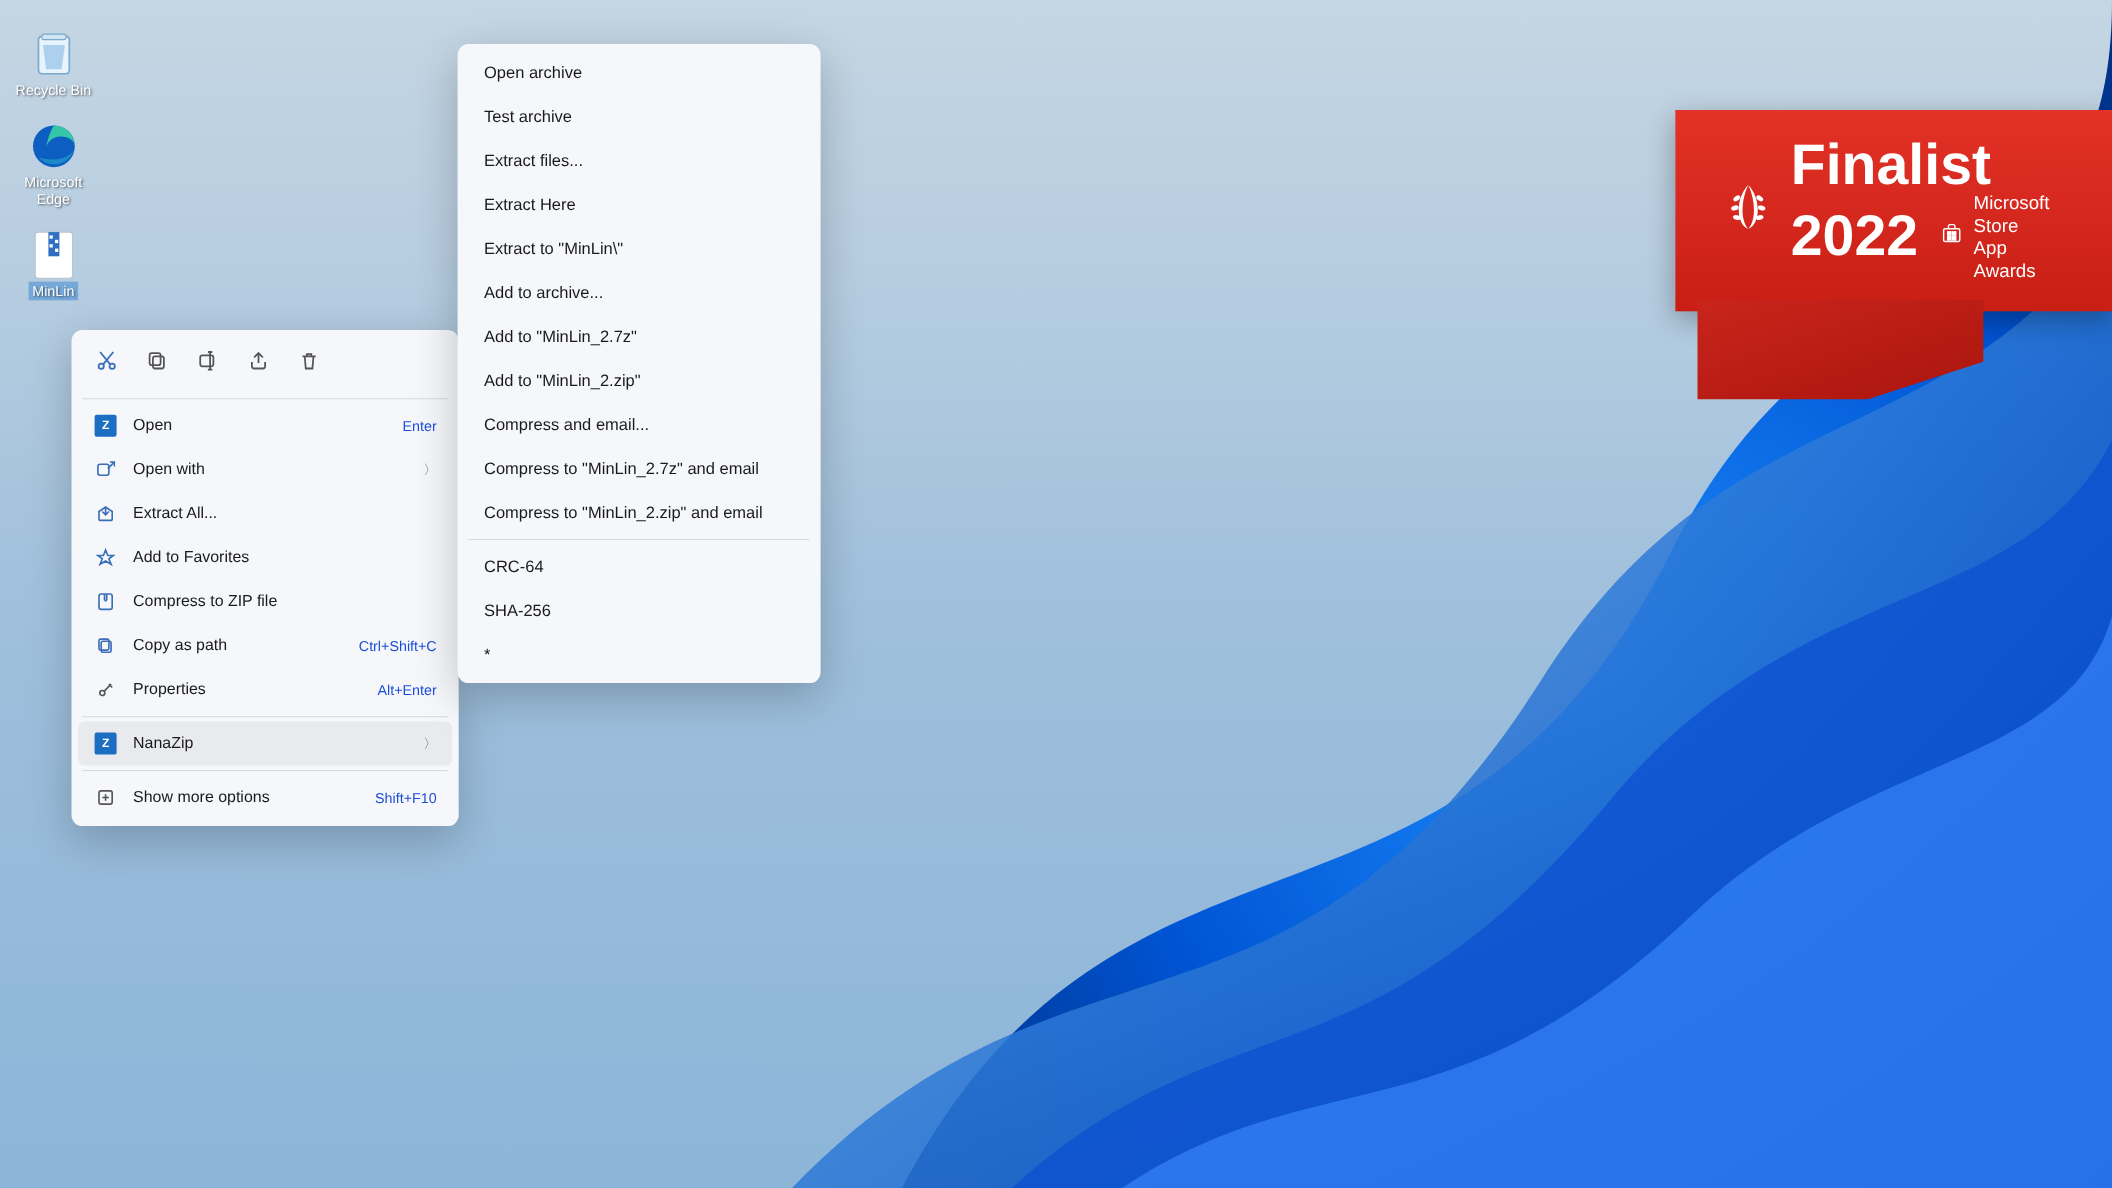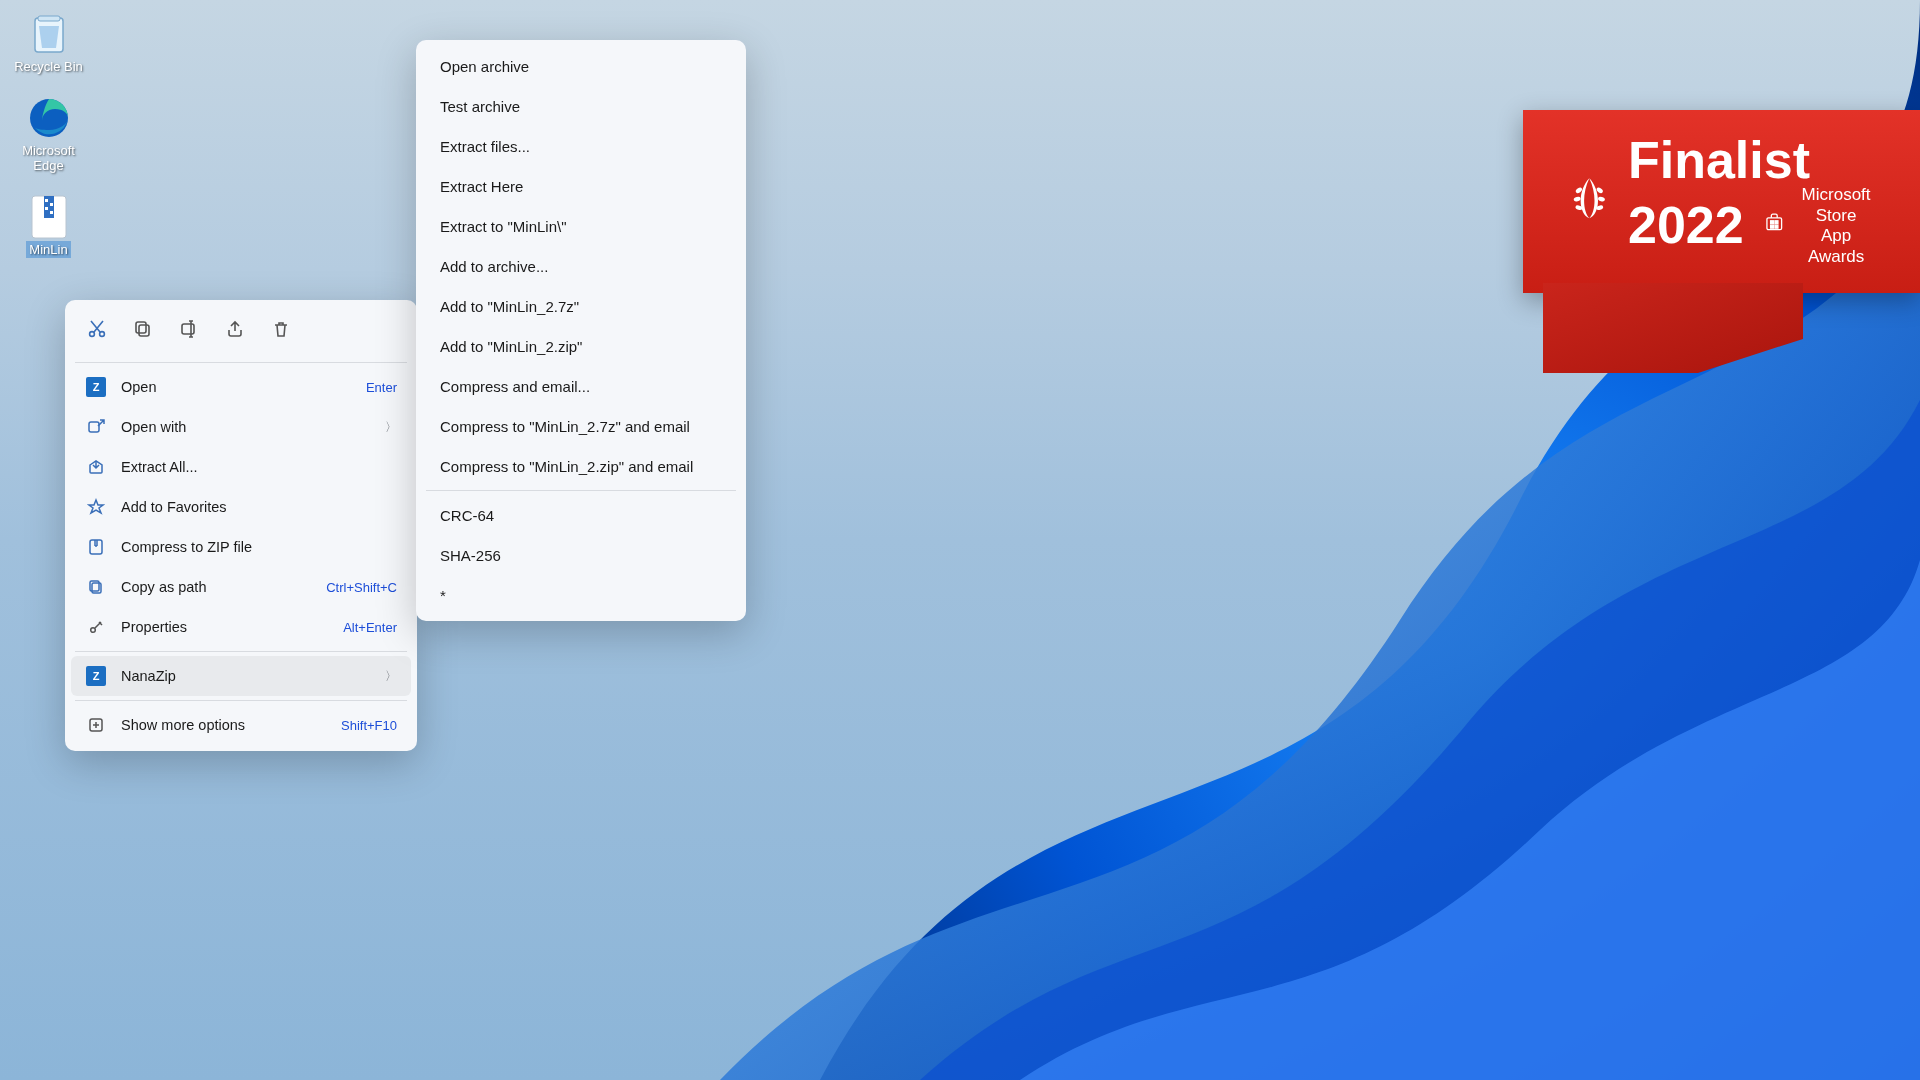--- a/index.html
+++ b/index.html
@@ -5,21 +5,21 @@
 * { margin:0; padding:0; box-sizing:border-box; font-family:"Segoe UI",sans-serif; }
 body {
   width:1920px; height:1080px; overflow:hidden; position:relative;
   background:linear-gradient(180deg,#c5d6e3 0%,#b5cce0 25%,#a0c0dc 50%,#8cb5d8 100%);
 }
 
 .bg-wave { position:absolute; right:0; bottom:0; width:1500px; height:1080px; z-index:1; }
 .bg-wave svg { width:100%; height:100%; }
 
 
-.desktop-icons { position:absolute; top:10px; left:6px; z-index:5; }
+.desktop-icons { position:absolute; top:25px; left:6px; z-index:5; }
 .desktop-icon { width:85px; display:flex; flex-direction:column; align-items:center; margin-bottom:18px; cursor:pointer; }
 .desktop-icon.selected .di-label { background:rgba(0,102,204,.35); }
 .di-img { width:48px; height:48px; display:flex; align-items:center; justify-content:center; }
 .di-label { color:#fff; font-size:13px; text-align:center; text-shadow:1px 1px 2px rgba(0,0,0,.6); line-height:1.2; padding:1px 3px; }
 
 
 .ctx-menu {
   position:absolute; z-index:50; background:#f5f7fa; border-radius:10px;
   box-shadow:0 12px 40px rgba(0,0,0,.22); padding:6px; font-size:14.5px; color:#1a1a1a;
 }
@@ -32,21 +32,21 @@
 .ctx-item.highlight { background:#e8eaed; }
 .ctx-ico { width:22px; height:22px; margin-right:14px; display:flex; align-items:center; justify-content:center; color:#3a74b9; flex-shrink:0; }
 .ctx-label { flex:1; }
 .ctx-accel { color:#1d4ed8; font-size:13px; margin-left:12px; }
 .ctx-chev { color:#6a6f76; font-size:12px; margin-left:10px; }
 .ctx2 .ctx-item { height:40px; padding:0 18px; }
 .ctx2 .ctx-item .ctx-label { font-size:15px; }
 
 
 .badge {
-  position:absolute; top:60px; right:0; z-index:30;
+  position:absolute; top:50px; right:0; z-index:30;
   background:linear-gradient(180deg,#e33228 0%,#c81e14 100%);
   color:#fff; padding:26px 42px 26px 42px; display:flex; align-items:center;
   box-shadow:0 8px 24px rgba(0,0,0,.3);
 }
 .badge-tail { position:absolute; left:20px; bottom:-80px; width:260px; height:90px; overflow:hidden; z-index:29; }
 .badge-tail::before { content:""; position:absolute; top:-110px; left:0; width:310px; height:200px; background:linear-gradient(180deg,#d42a20,#b01810); transform:skewY(-18deg); }
 .badge-laurel { width:56px; height:56px; margin-right:14px; }
 .badge-text1 { font-weight:600; font-size:52px; line-height:.95; }
 .badge-text2 { font-weight:600; font-size:52px; line-height:.95; }
 .badge-right { margin-left:20px; display:flex; align-items:center; }
@@ -289,21 +289,21 @@
           <ellipse cx="16" cy="20" rx="4" ry="2.5" transform="rotate(-35 16 20)"></ellipse>
           <ellipse cx="14" cy="30" rx="4" ry="2.5" transform="rotate(-15 14 30)"></ellipse>
           <ellipse cx="16" cy="40" rx="4" ry="2.5" transform="rotate(15 16 40)"></ellipse>
           <ellipse cx="40" cy="20" rx="4" ry="2.5" transform="rotate(35 40 20)"></ellipse>
           <ellipse cx="42" cy="30" rx="4" ry="2.5" transform="rotate(15 42 30)"></ellipse>
           <ellipse cx="40" cy="40" rx="4" ry="2.5" transform="rotate(-15 40 40)"></ellipse>
         </svg>
     </span>
     <div>
       <div class="badge-text1">Finalist</div>
-      <div style="display:flex;align-items:center;text-align:center;">
+      <div style="display:flex;align-items:center;">
         <div class="badge-text2">2022</div>
         <div class="badge-right">
           <span class="badge-store-ico">
             <svg viewBox="0 0 28 28" fill="none" stroke="#fff" stroke-width="1.8">
                 <rect x="4" y="8" width="20" height="16" rx="2"></rect>
                 <path d="M10 8 V5 A2 2 0 0 1 12 3 H16 A2 2 0 0 1 18 5 V8"></path>
                 <rect x="9" y="12" width="4" height="4" fill="#fff"></rect>
                 <rect x="15" y="12" width="4" height="4" fill="#fff"></rect>
                 <rect x="9" y="18" width="4" height="4" fill="#fff"></rect>
                 <rect x="15" y="18" width="4" height="4" fill="#fff"></rect>

